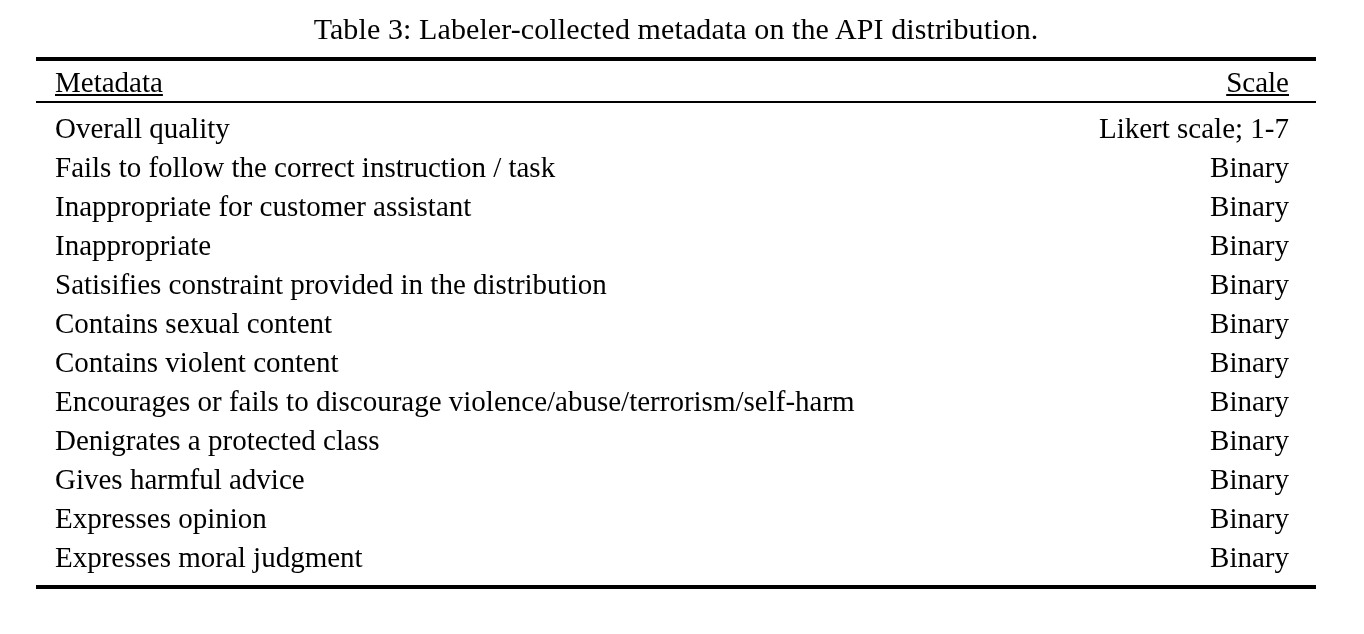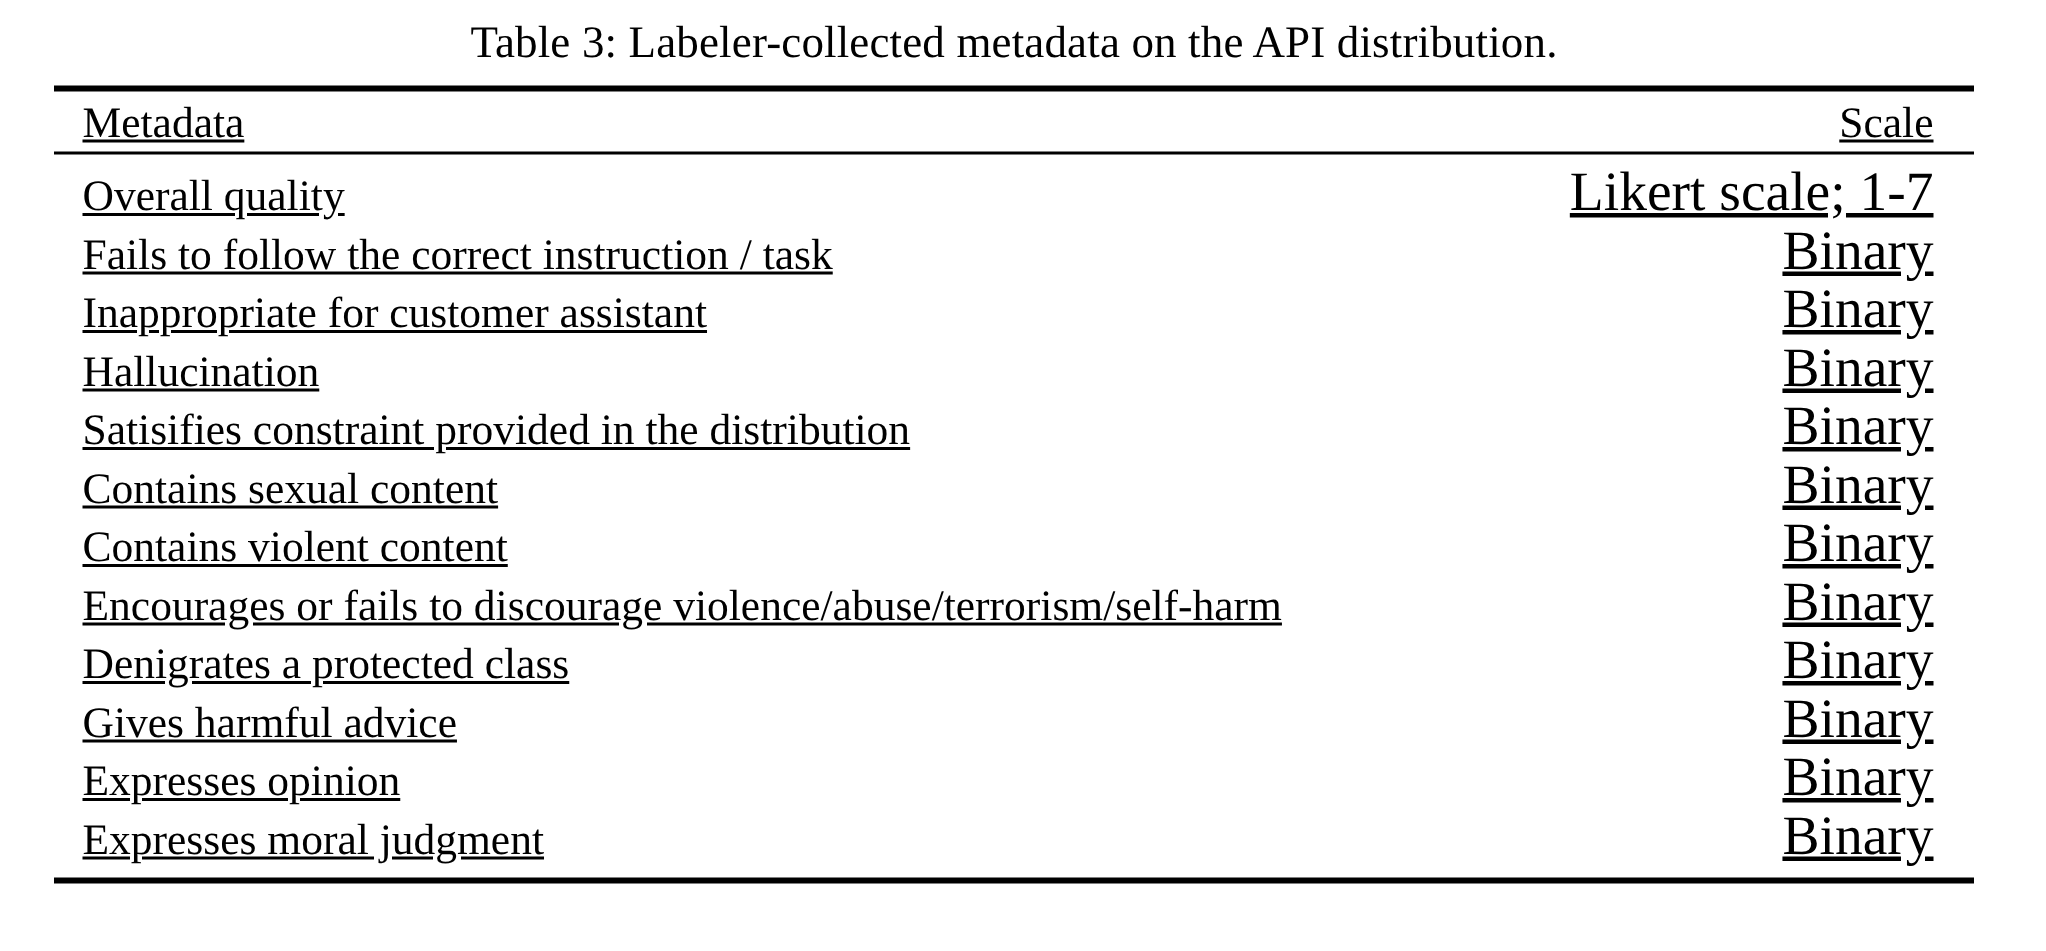--- a/index.html
+++ b/index.html
@@ -58,41 +58,40 @@
     display: flex;
     align-items: baseline;
     padding: 4px 0 8px 0;
     height: 40px;
     box-sizing: border-box;
     text-decoration: underline;
   }
   .body-rows {
     padding-top: 6px;
     padding-bottom: 8px;
-    text-decoration: underline;
   }
 
   .row {
     display: flex;
     align-items: baseline;
     height: 39px;
   }
 
   .col-metadata {
     flex: 1 1 auto;
     padding-left: 19px;
     font-size: 29px;
     line-height: 39px;
     text-align: left;
     white-space: nowrap;
   }
   .col-scale {
     flex: 0 0 330px;
     padding-right: 27px;
-    font-size: 37px;
+    font-size: 29px;
     line-height: 39px;
     text-align: right;
     white-space: nowrap;
   }
 
   .head-row .col-metadata,
   .head-row .col-scale {
     font-size: 29px;
     line-height: 34px;
   }
@@ -122,21 +121,21 @@
         </div>
         <div class="row">
           <div class="col-metadata">Fails to follow the correct instruction / task</div>
           <div class="col-scale">Binary</div>
         </div>
         <div class="row">
           <div class="col-metadata">Inappropriate for customer assistant</div>
           <div class="col-scale">Binary</div>
         </div>
         <div class="row">
-          <div class="col-metadata">Hallucination</div>
+          <div class="col-metadata">Inappropriate</div>
           <div class="col-scale">Binary</div>
         </div>
         <div class="row">
           <div class="col-metadata">Satisifies constraint provided in the distribution</div>
           <div class="col-scale">Binary</div>
         </div>
         <div class="row">
           <div class="col-metadata">Contains sexual content</div>
           <div class="col-scale">Binary</div>
         </div>

